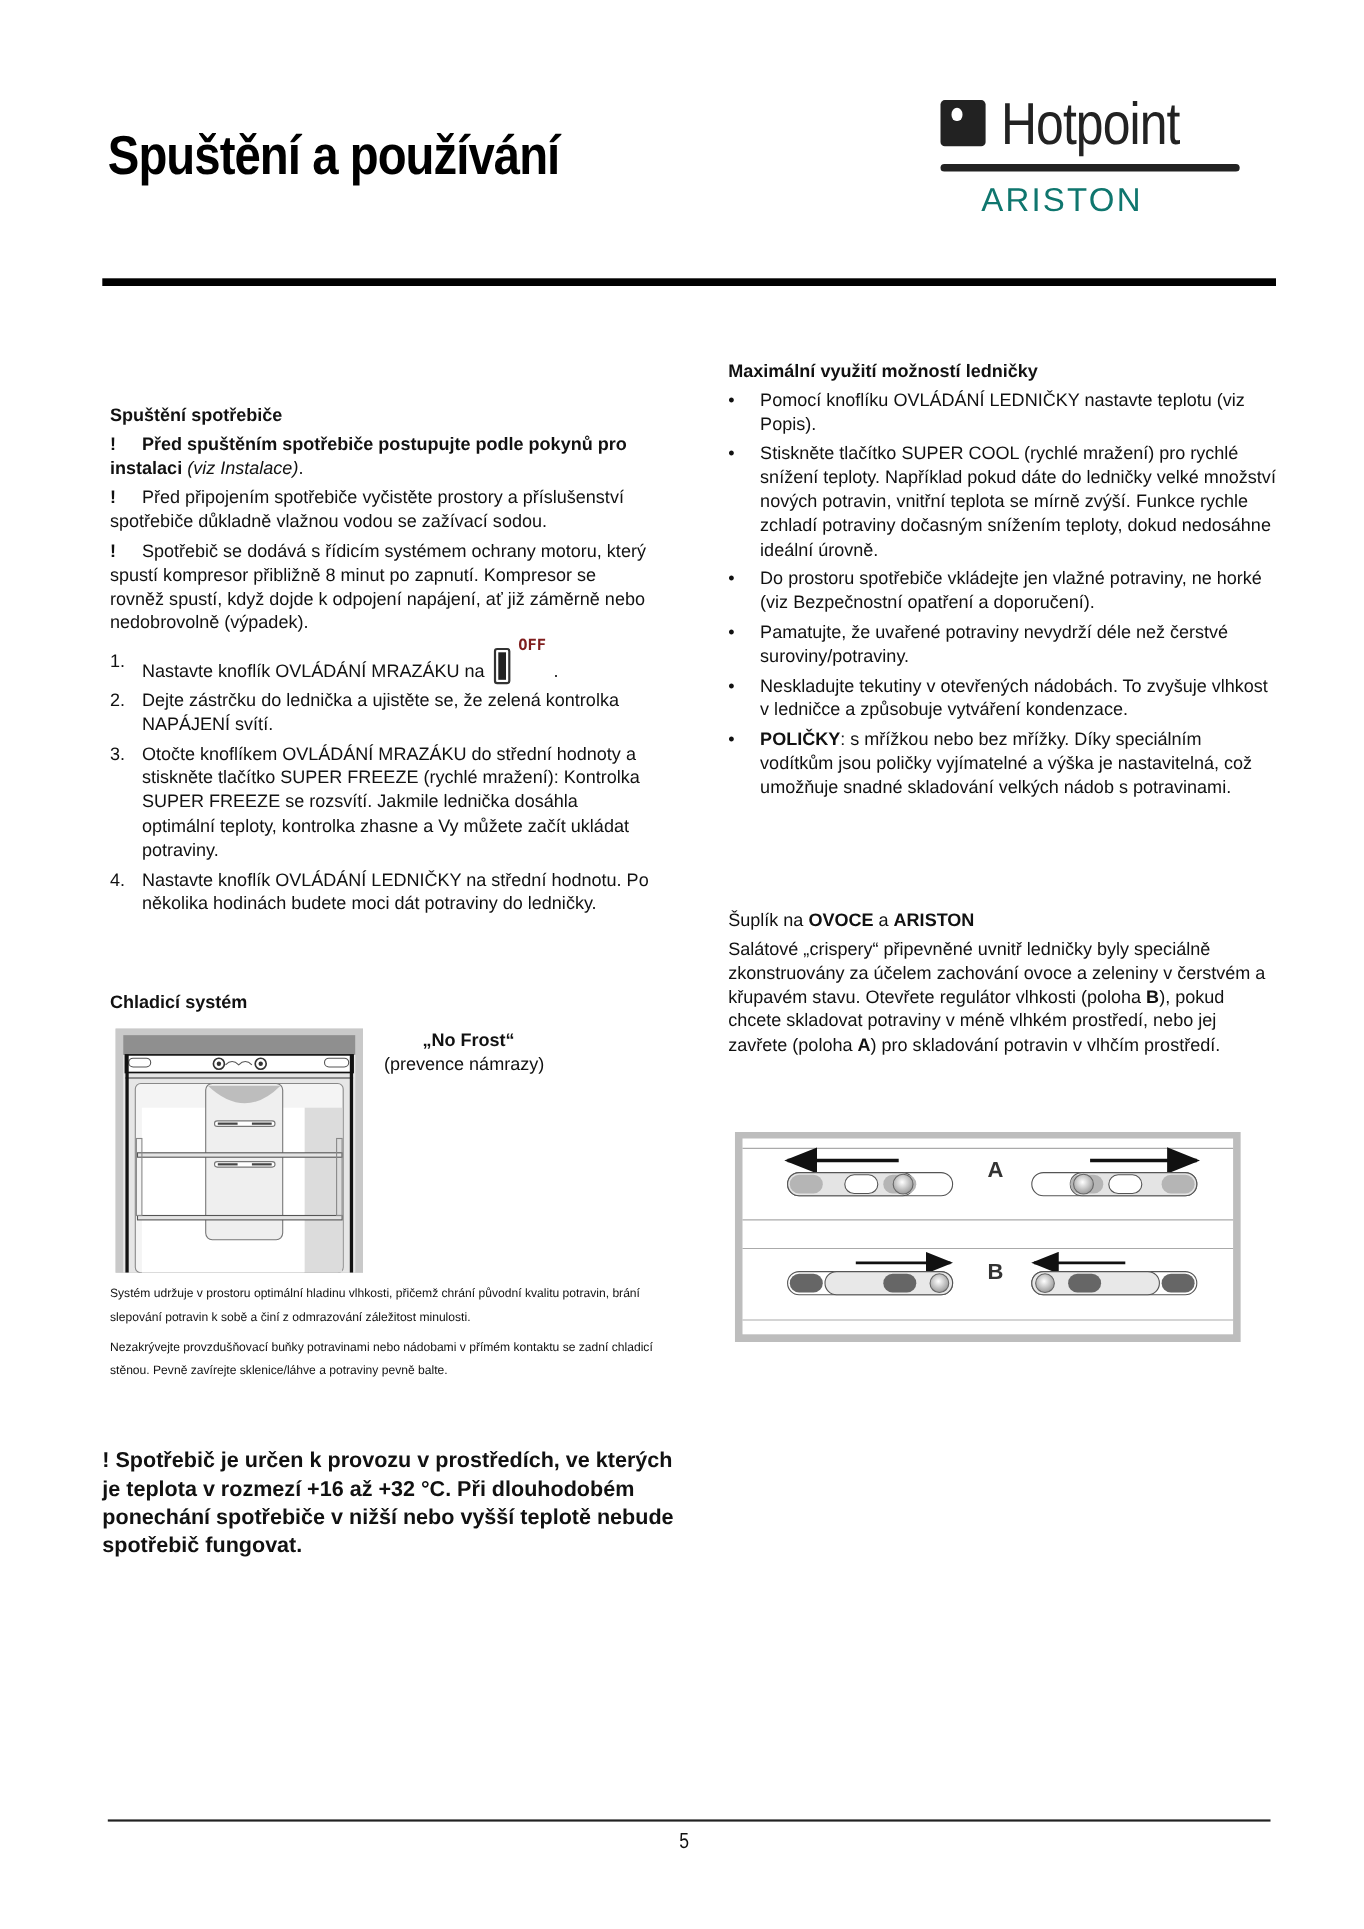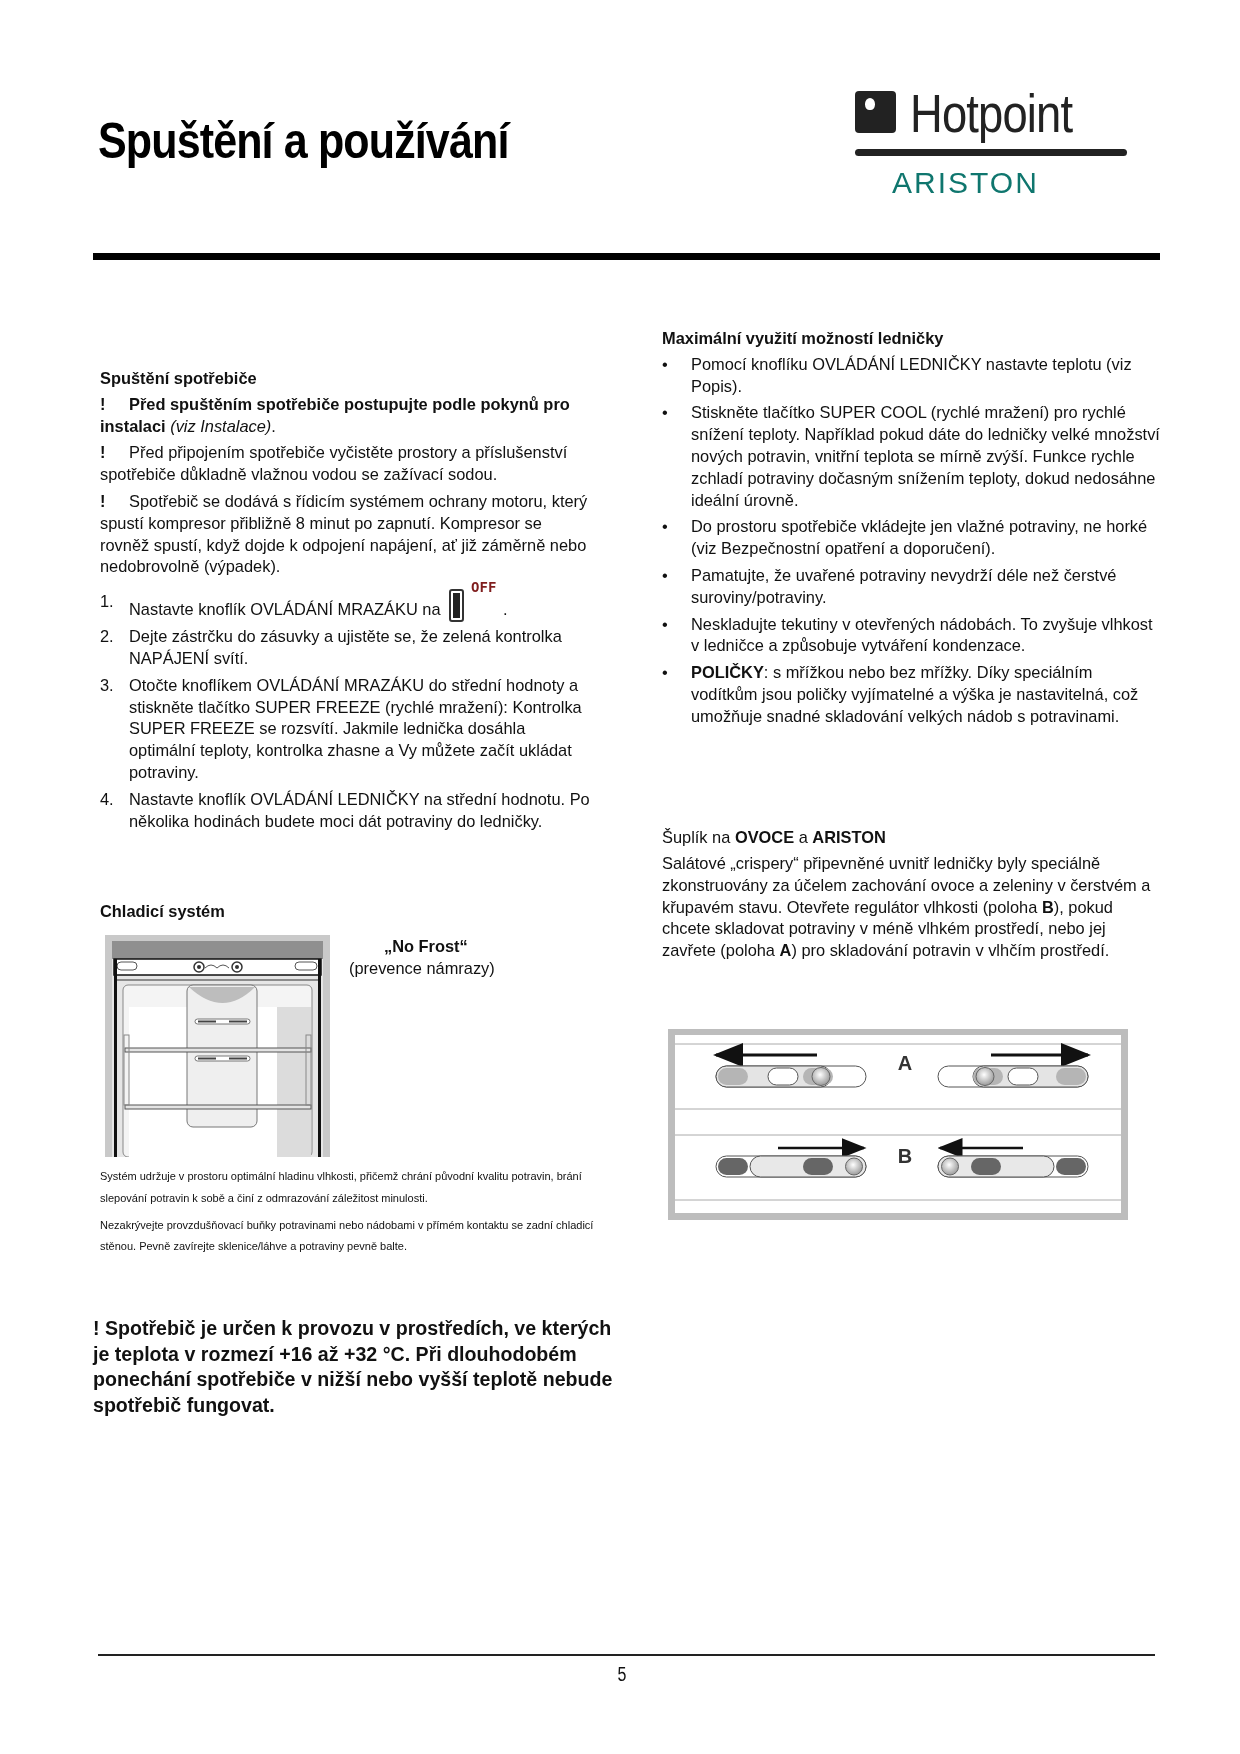--- a/index.html
+++ b/index.html
@@ -89,21 +89,21 @@
     <li>
       <span class="num">1.</span>
       <span>Nastavte knoflík OVLÁDÁNÍ MRAZÁKU na</span>
       <span class="off-icon">
         <span class="sw"></span>
         <span class="lbl">OFF</span>
       </span><span>.</span>
     </li>
     <li>
       <span class="num">2.</span>
-      <span>Dejte zástrčku do zásuvky a ujistěte se, že zelená kontrolka NAPÁJENÍ svítí.</span>
+      <span>Dejte zástrčku do lednička a ujistěte se, že zelená kontrolka NAPÁJENÍ svítí.</span>
     </li>
     <li>
       <span class="num">3.</span>
       <span>Otočte knoflíkem OVLÁDÁNÍ MRAZÁKU do střední hodnoty a stiskněte tlačítko SUPER FREEZE (rychlé mražení): Kontrolka SUPER FREEZE se rozsvítí. Jakmile lednička dosáhla optimální teploty, kontrolka zhasne a Vy můžete začít ukládat potraviny.</span>
     </li>
     <li>
       <span class="num">4.</span>
       <span>Nastavte knoflík OVLÁDÁNÍ LEDNIČKY na střední hodnotu. Po několika hodinách budete moci dát potraviny do ledničky.</span>
     </li>
   </ol>

